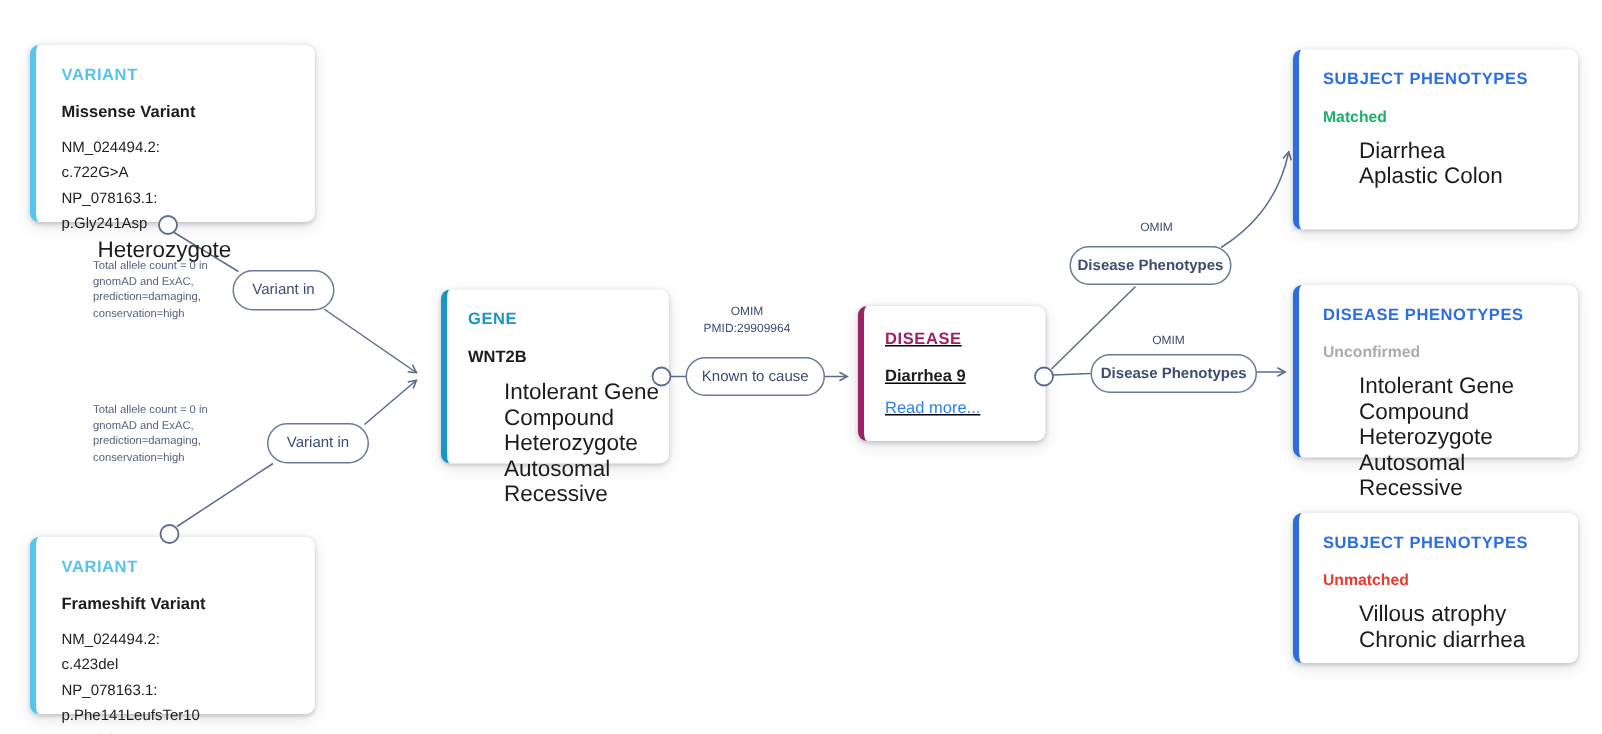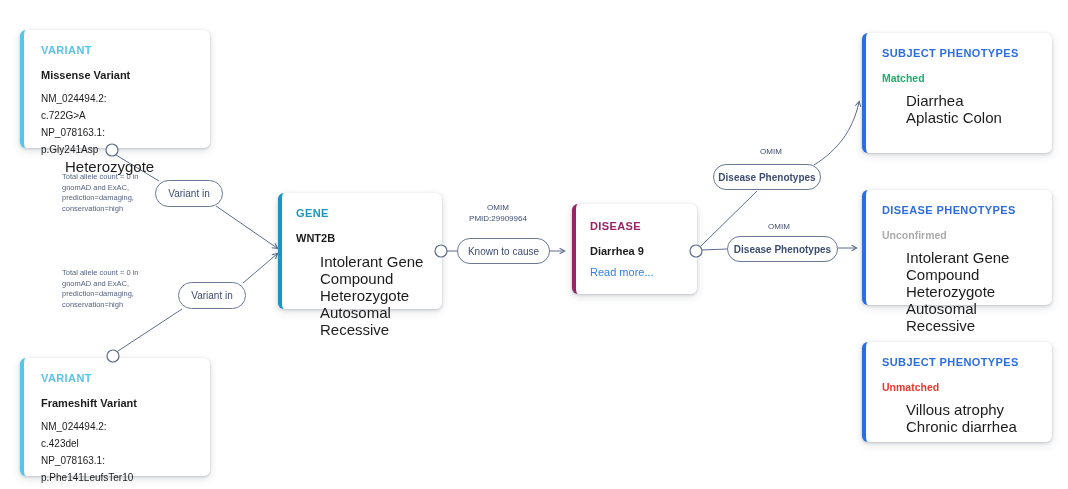--- a/index.html
+++ b/index.html
@@ -168,29 +168,29 @@
       <span class="kv-label">NM_024494.2:</span>
       <span class="kv-value">c.423del</span>
     </div>
     <div class="kv-row">
       <span class="kv-label">NP_078163.1:</span>
       <span class="kv-value">p.Phe141LeufsTer10</span>
     </div>
     <div class="card-item">Heterozygote</div>
   </div>
 
-  <div class="card gene" style="left:278px; top:193px; width:164px; height:116px; padding-left:14px;">
+  <div class="card gene" style="left:294px; top:193px; width:152px; height:116px; padding-left:14px;">
     <div class="card-title">GENE</div>
     <div class="card-name">WNT2B</div>
     <div class="card-item">Intolerant Gene</div>
     <div class="card-item">Compound Heterozygote</div>
     <div class="card-item">Autosomal Recessive</div>
   </div>
 
-  <div class="card disease" style="left:572px; top:204px; width:125px; height:90px; padding-left:14px; padding-top:16px;">
+  <div class="card disease" style="left:572px; top:204px; width:125px; height:90px; padding-left:14px; padding-top:16px;text-decoration:underline;">
     <div class="card-title">DISEASE</div>
     <div class="card-name">Diarrhea 9</div>
     <div class="read-more">Read more...</div>
   </div>
 
   <div class="card phen" style="left:862px; top:33px; width:190px; height:120px; padding-left:16px;">
     <div class="card-title">SUBJECT PHENOTYPES</div>
     <div class="status matched">Matched</div>
     <div class="card-item">Diarrhea</div>
     <div class="card-item">Aplastic Colon</div>

